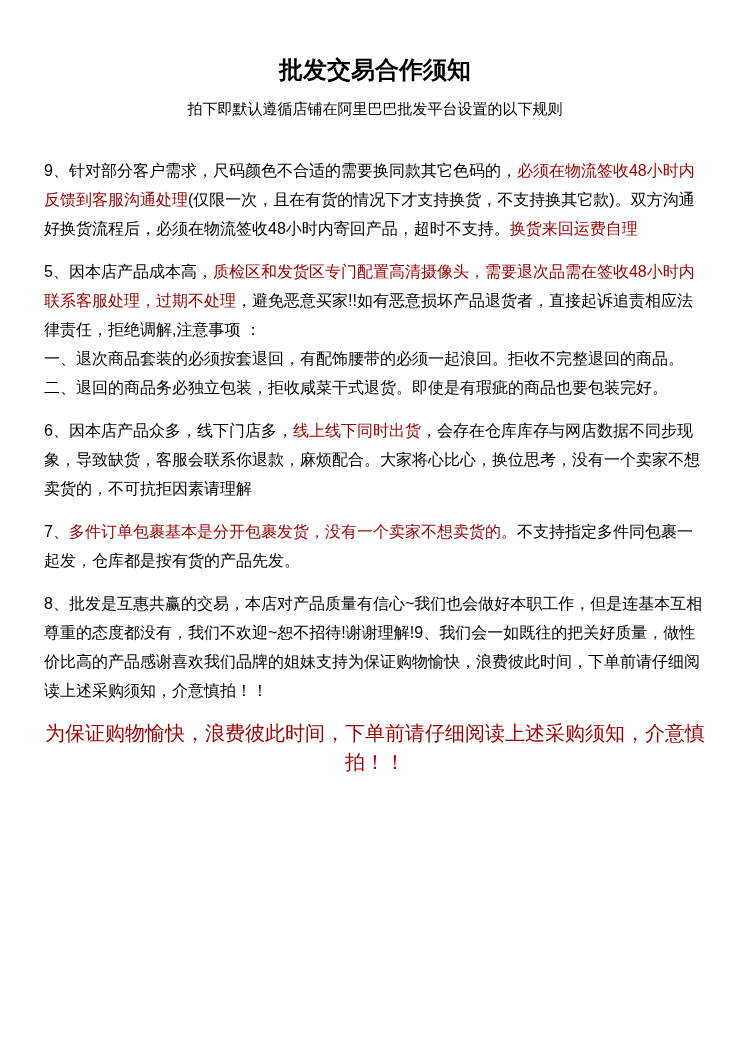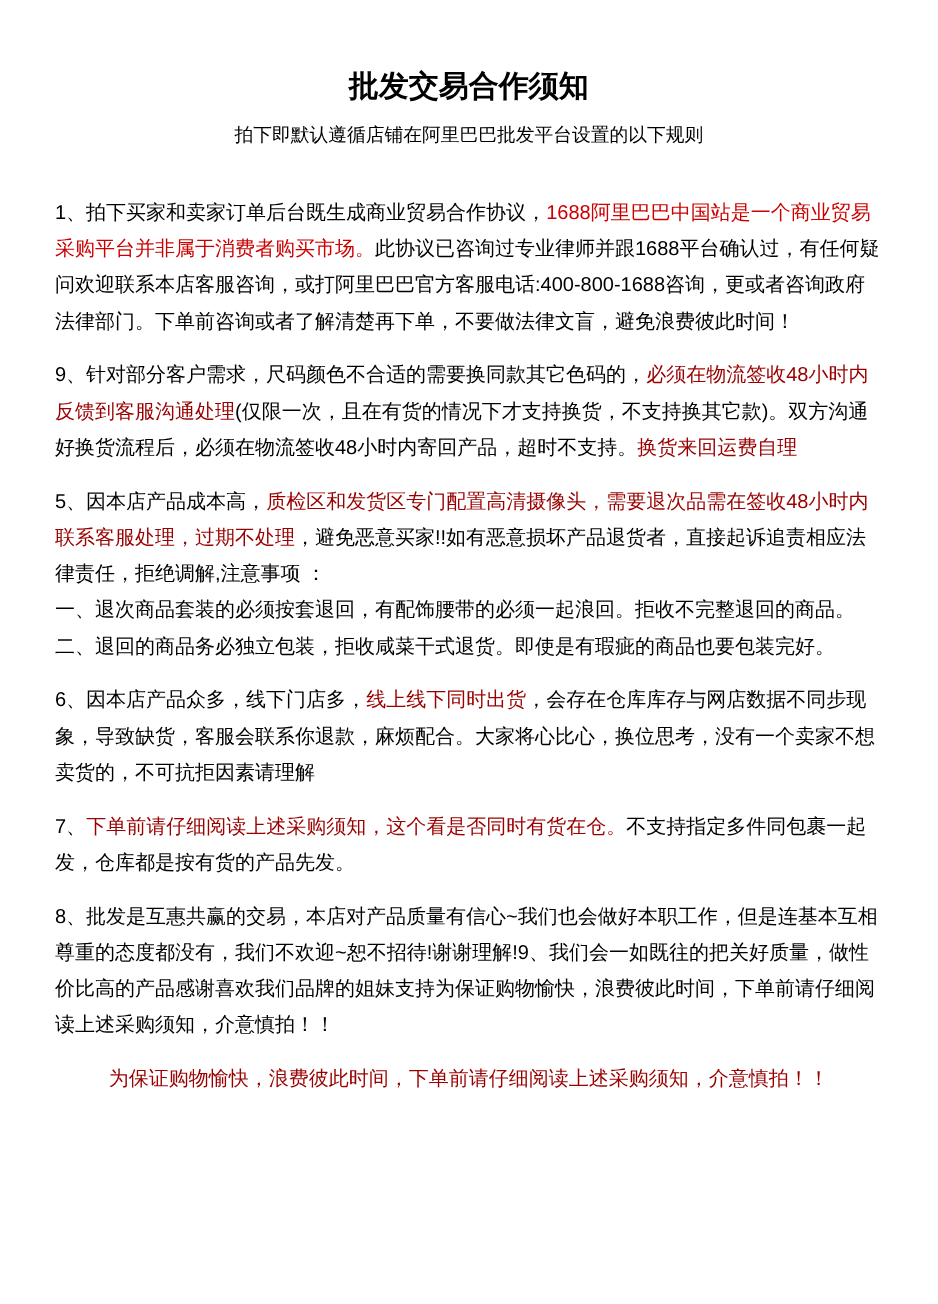--- a/index.html
+++ b/index.html
@@ -41,32 +41,31 @@
     line-height: 29px;
     text-align: left;
     color: #000000;
   }
   
   .rules p:nth-child(5) {
   }
   .footer {
     margin-top: 14px;
     text-align: center;
-    font-size: 16px;
+    font-size: 20px;
     line-height: 29px;
   }
 </style>
 </head>
 <body>
 
 <div class="doc">
   <h1 class="title">批发交易合作须知</h1>
   <div class="subtitle">拍下即默认遵循店铺在阿里巴巴批发平台设置的以下规则</div>
   <div class="rules">
-      <p><span style="color: rgb(0, 0, 0);">1、拍下买家和卖家订单后台既生成商业贸易合作协议，</span><span style="color: rgb(204, 0, 0);">1688阿里巴巴中国站是一个商业贸易采购平台并非属于消费者购买市场。</span><span style="color: rgb(0, 0, 0);">此协议已咨询过专业律师并跟1688平台确认过，有任何疑问欢迎联系本店客服咨询，或打阿里巴巴官方客服电话:400-800-1688咨询，更或者咨询政府法律部门。下单前咨询或者了解清楚再下单，不要做法律文盲，避免浪费彼此时间！</span></p>
       <p><span style="color: rgb(0, 0, 0);">9、针对部分客户需求，尺码颜色不合适的需要换同款其它色码的，</span><span style="color: rgb(153, 0, 0);">必须在物流签收48小时内反馈到客服沟通处理</span><span style="color: rgb(0, 0, 0);">(仅限一次，且在有货的情况下才支持换货，不支持换其它款)。双方沟通好换货流程后，必须在物流签收48小时内寄回产品，超时不支持。</span><span style="color: rgb(153, 0, 0);">换货来回运费自理</span></p>
       <p><span style="color: rgb(0, 0, 0);">5、因本店产品成本高，</span><span style="color: rgb(153, 0, 0);">质检区和发货区专门配置高清摄像头，需要退次品需在签收48小时内联系客服处理，过期不处理</span><span style="color: rgb(0, 0, 0);">，避免恶意买家!!如有恶意损坏产品退货者，直接起诉追责相应法律责任，拒绝调解,注意事项 ：</span><br><span style="color: rgb(0, 0, 0);">一、退次商品套装的必须按套退回，有配饰腰带的必须一起浪回。拒收不完整退回的商品。</span><br><span style="color: rgb(0, 0, 0);">二、退回的商品务必独立包装，拒收咸菜干式退货。即使是有瑕疵的商品也要包装完好。</span></p>
       <p><span style="color: rgb(0, 0, 0);">6、因本店产品众多，线下门店多，</span><span style="color: rgb(153, 0, 0);">线上线下同时出货</span><span style="color: rgb(0, 0, 0);">，会存在仓库库存与网店数据不同步现象，导致缺货，客服会联系你退款，麻烦配合。大家将心比心，换位思考，没有一个卖家不想卖货的，不可抗拒因素请理解</span></p>
-      <p><span style="color: rgb(0, 0, 0);">7、</span><span style="color: rgb(153, 0, 0);">下单前请仔细阅读上述采购须知，这个看是否同时有货在仓。</span><span style="color: rgb(0, 0, 0);">不支持指定多件同包裹一起发，仓库都是按有货的产品先发。</span></p>
+      <p><span style="color: rgb(0, 0, 0);">7、</span><span style="color: rgb(153, 0, 0);">多件订单包裹基本是分开包裹发货，没有一个卖家不想卖货的。</span><span style="color: rgb(0, 0, 0);">不支持指定多件同包裹一起发，仓库都是按有货的产品先发。</span></p>
       <p><span style="color: rgb(0, 0, 0);">8、批发是互惠共赢的交易，本店对产品质量有信心~我们也会做好本职工作，但是连基本互相尊重的态度都没有，我们不欢迎~恕不招待!谢谢理解!9、我们会一如既往的把关好质量，做性价比高的产品感谢喜欢我们品牌的姐妹支持为保证购物愉快，浪费彼此时间，下单前请仔细阅读上述采购须知，介意慎拍！！</span></p>
     </div>
   <div class="footer" style="color: rgb(153, 0, 0);">为保证购物愉快，浪费彼此时间，下单前请仔细阅读上述采购须知，介意慎拍！！</div>
 </div>
 
 </body></html>

